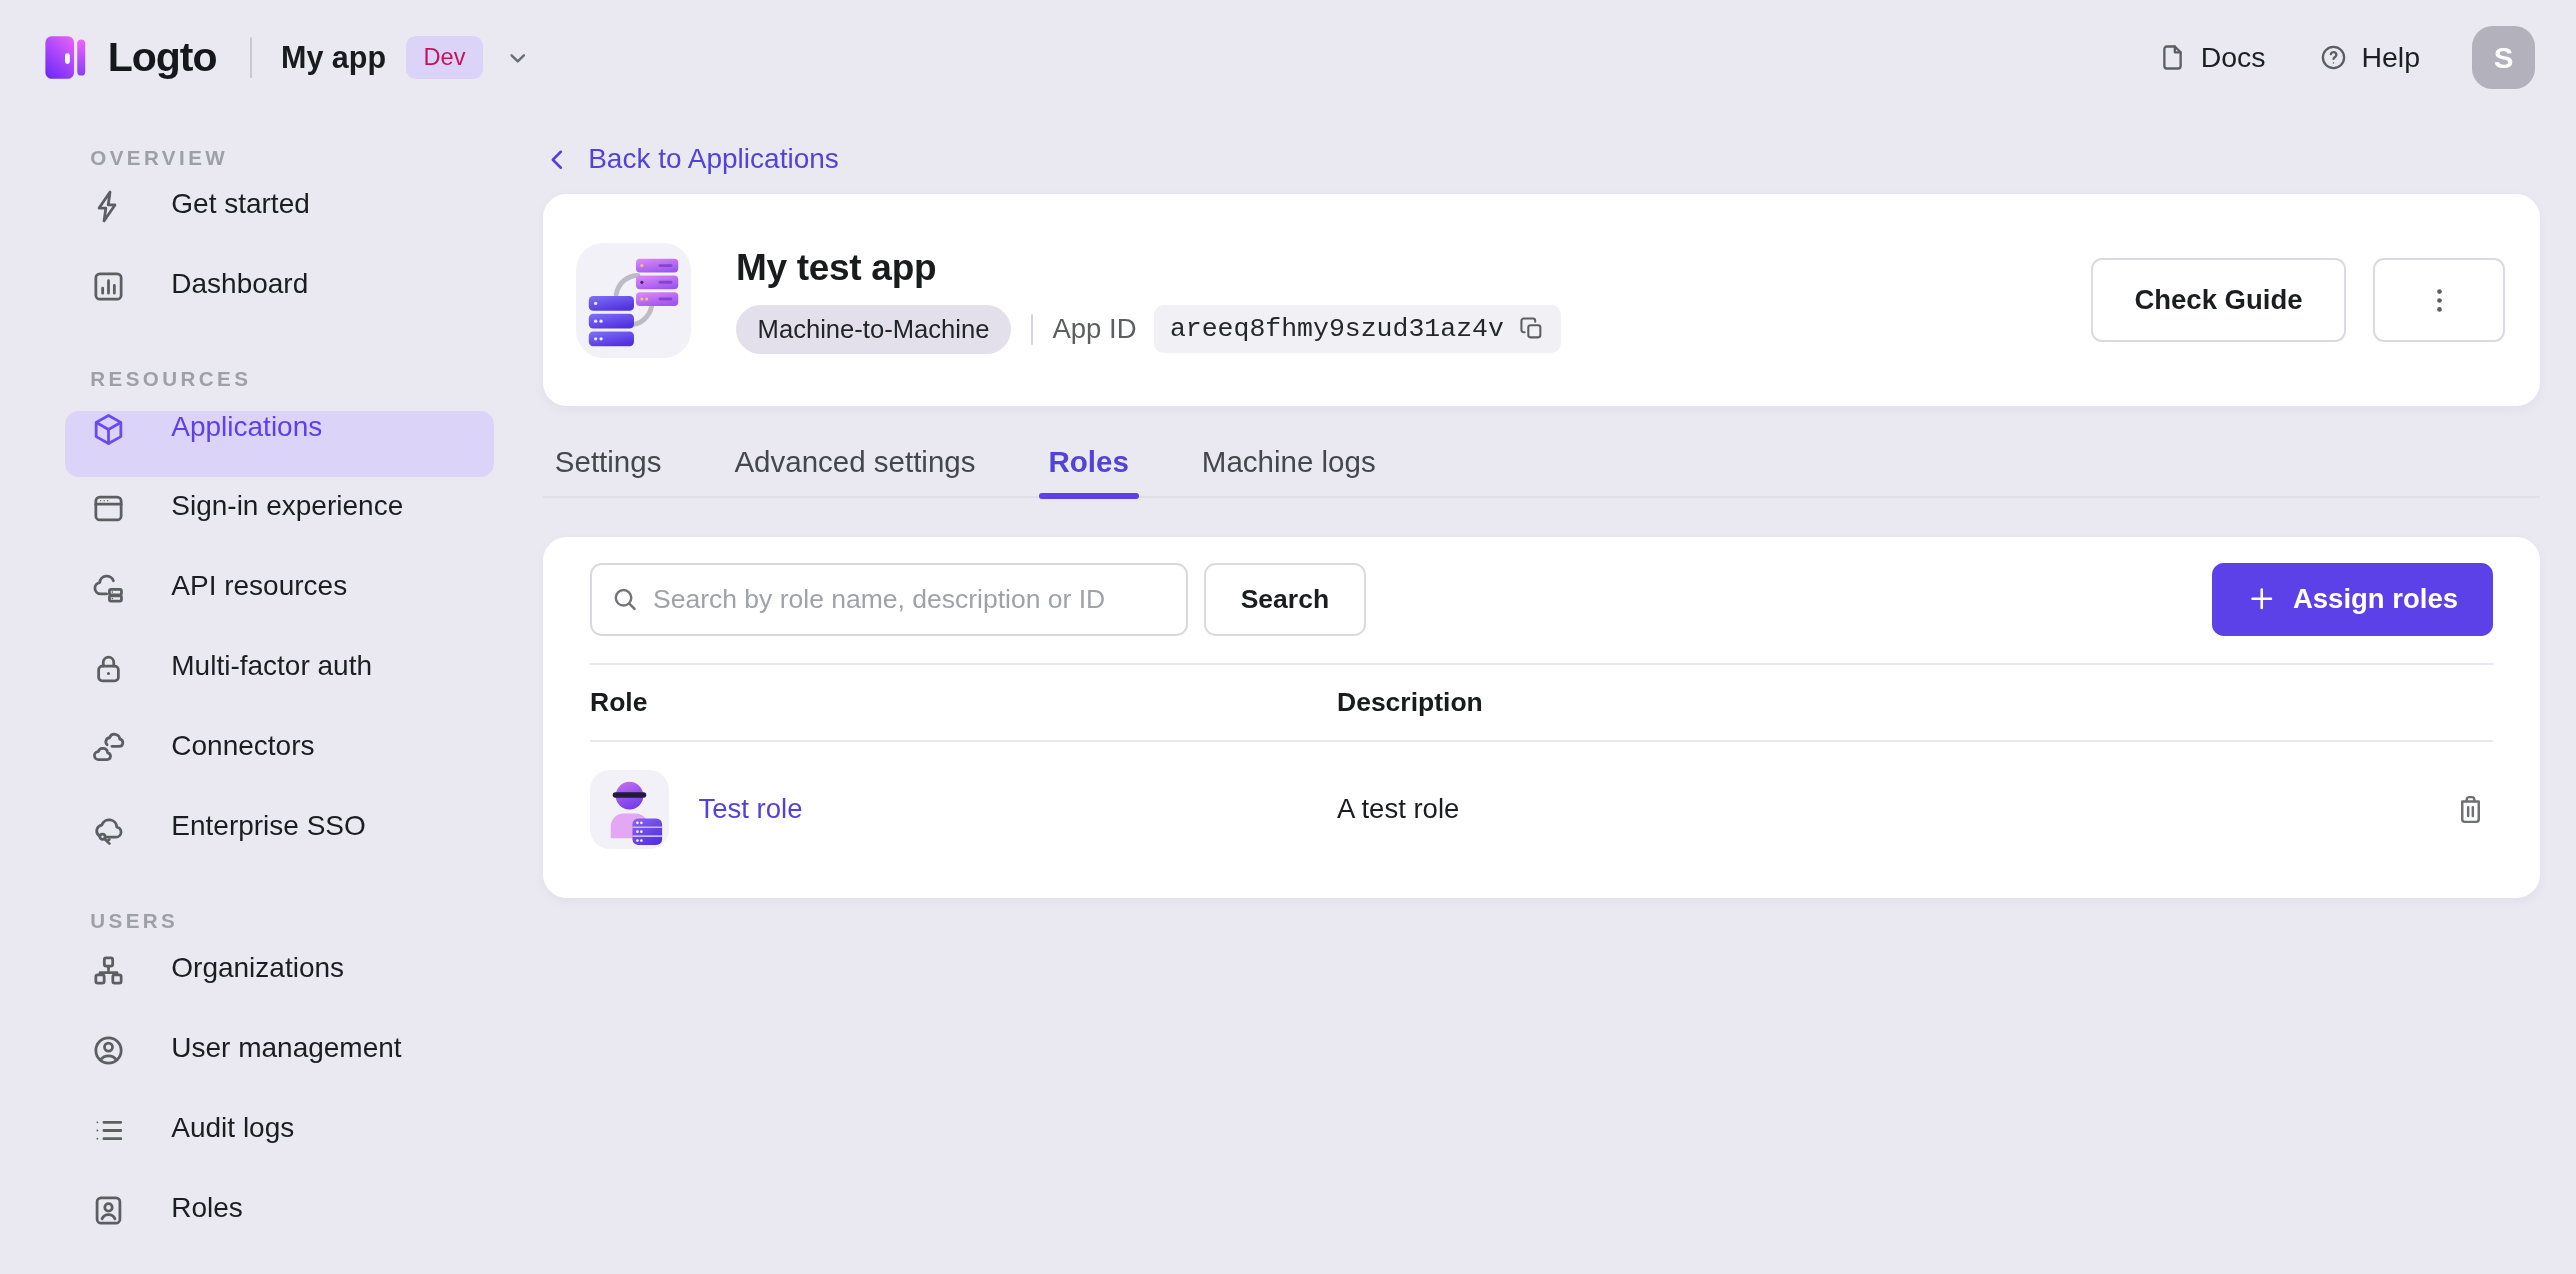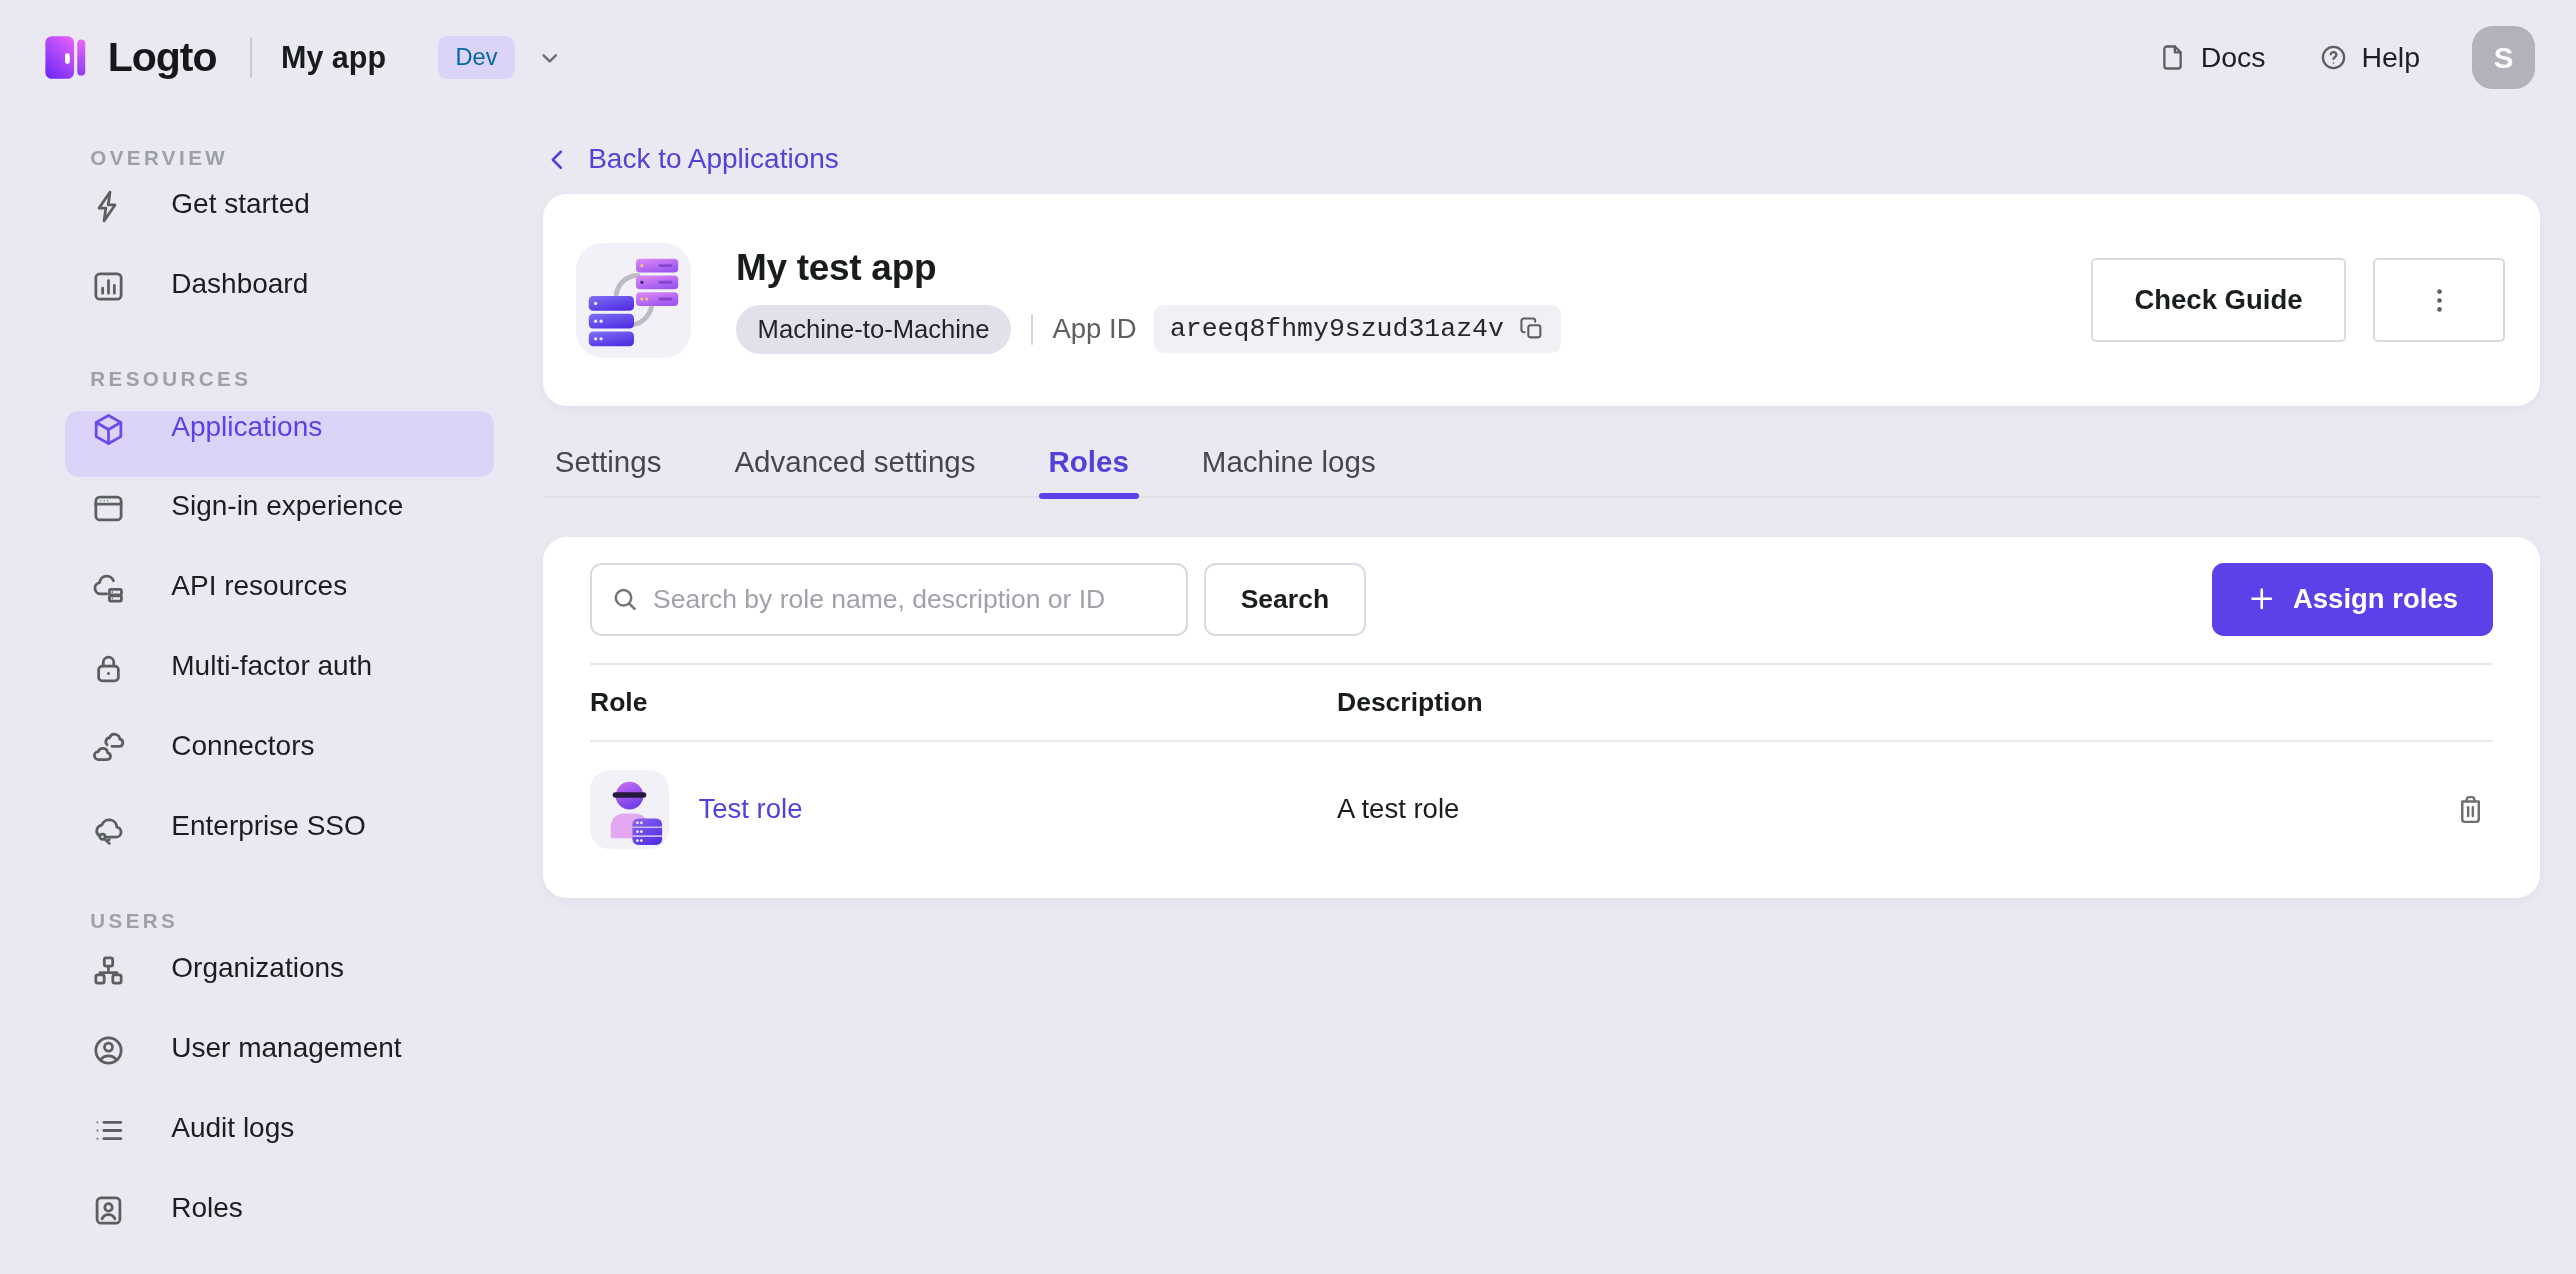--- a/index.html
+++ b/index.html
@@ -12,21 +12,21 @@
   }
   svg { display:block; }
 
   
   .topbar { height: 115px; display: flex; align-items: center; padding: 0 41px 0 39px; }
   .brand { display: flex; align-items: center; gap: 17.7px; cursor: pointer; }
   .brand-word { font-size: 41px; font-weight: 800; letter-spacing: -1px; color: #15171A; }
   .topbar-divider { width: 2px; height: 41px; background: #C9C8D2; margin: 0 29.5px 0 33px; border-radius: 1px; }
   .tenant { display: flex; align-items: center; gap: 19.7px; cursor: pointer; }
   .tenant-name { font-size: 30.5px; font-weight: 600; }
-  .env-badge { background: #DCD4F8; color: #0369a1; font-size: 23.6px; font-weight: 500; padding: 7.9px 17.7px; border-radius: 9.8px; margin-left: 32px; }
+  .env-badge { background: #DCD4F8; color: #be185d; font-size: 23.6px; font-weight: 500; padding: 7.9px 17.7px; border-radius: 9.8px; }
   .tenant .chev { color: #6B6E71; }
   .topbar-right { margin-left: auto; display: flex; align-items: center; gap: 52px; }
   .top-action { display: flex; align-items: center; gap: 12.8px; font-size: 28.5px; font-weight: 500; color: #1D2022; cursor: pointer; }
   .top-action svg { color: #5C5F60; }
   .avatar { width: 63px; height: 63px; border-radius: 20.6px; background: #B3B1BC; color: #fff; font-size: 29.5px; font-weight: 700; display: flex; align-items: center; justify-content: center; cursor: pointer; }
 
   
   .layout { display: flex; height: 1159px; padding-left: 47px; }
 
   
@@ -47,21 +47,21 @@
   .app-avatar { width: 115px; height: 115px; border-radius: 27.5px; margin-right: 45px; flex: 0 0 auto; }
   .app-title { font-size: 37px; font-weight: 600; letter-spacing: -0.3px; }
   .app-meta { display: flex; align-items: center; margin-top: 15.7px; }
   .type-badge { background: #E3E0EB; color: #212428; font-size: 25.6px; font-weight: 500; padding: 9.8px 21.6px; border-radius: 98px; }
   .meta-divider { width: 2px; height: 31px; background: #D6D5DD; margin: 0 19.7px; border-radius: 1px; }
   .appid-label { font-size: 27.5px; color: #5C5F60; margin-right: 17.7px; }
   .appid-pill { display: flex; align-items: center; gap: 13.8px; background: #F1F0F4; border-radius: 9.8px; padding: 8.8px 15.7px; }
   .appid-value { font-family: "Liberation Mono", "DejaVu Sans Mono", monospace; font-size: 26.5px; color: #25272B; }
   .copy-btn { color: #5C5F60; cursor: pointer; background: none; border: none; padding: 0; }
   .header-right { margin-left: auto; display: flex; align-items: center; gap: 27.5px; }
-  .btn { display: inline-flex; align-items: center; justify-content: center; border: 2px solid #DBDAE2; background: #fff; border-radius: 5px; font-family: inherit; font-size: 27.5px; font-weight: 600; color: #1B1E20; cursor: pointer; }
+  .btn { display: inline-flex; align-items: center; justify-content: center; border: 2px solid #DBDAE2; background: #fff; border-radius: 11px; font-family: inherit; font-size: 27.5px; font-weight: 600; color: #1B1E20; cursor: pointer; }
   .check-guide { height: 84px; padding: 0 41px; }
   .kebab-btn { height: 84px; width: 132px; color: #5C5F60; }
 
   
   .tabs { display: flex; gap: 73px; margin-top: 39px; border-bottom: 2px solid #DFDEE9; padding-left: 11.8px; }
   .tab { position: relative; font-size: 29.5px; font-weight: 500; color: #44474B; line-height: 33px; padding-bottom: 17.7px; cursor: pointer; }
   .tab.active { color: #5342D9; font-weight: 600; }
   .tab.active::after { content: ""; position: absolute; left: -9.8px; right: -9.8px; bottom: -2.9px; height: 5.9px; border-radius: 2.9px; background: #5C41E8; }
 
   

